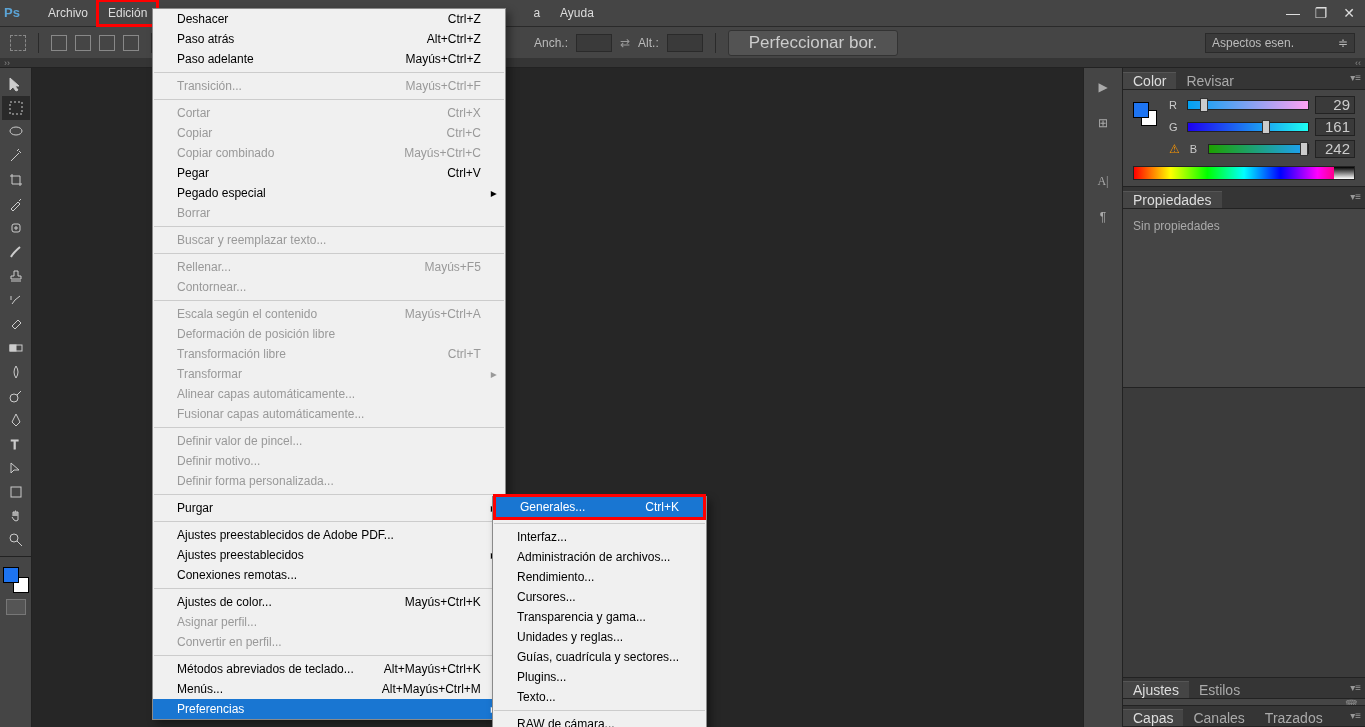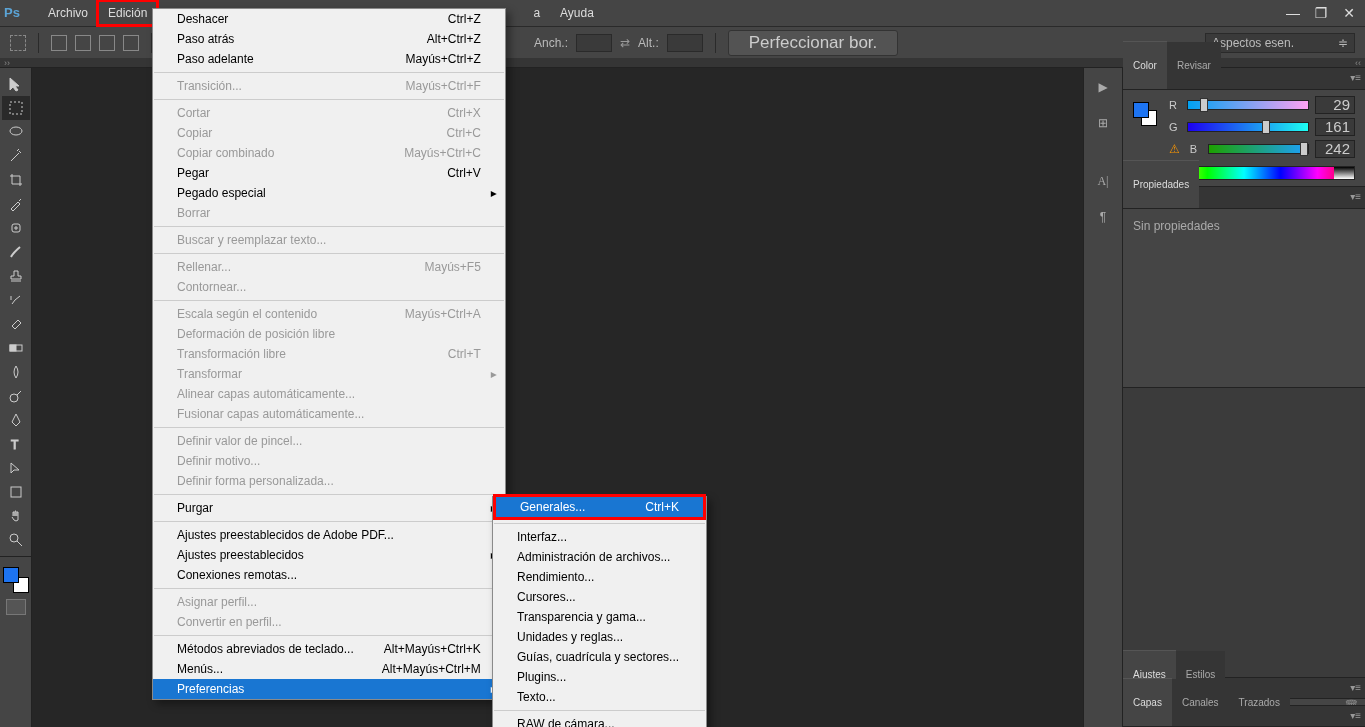--- a/index.html
+++ b/index.html
@@ -45,21 +45,21 @@
 .canvas-area { flex: 1; background: #262626; position: relative; }
 
 
 .right-dock { width: 282px; background: #3b3b3b; display: flex; }
 .dock-strip { width: 40px; background: #454545; border-left: 1px solid #222; border-right: 1px solid #222; display: flex; flex-direction: column; align-items: center; padding-top: 8px; gap: 14px; }
 .dock-mini { width: 24px; height: 22px; display: flex; align-items: center; justify-content: center; color: #aaa; }
 .dock-panels { flex: 1; display: flex; flex-direction: column; }
 
 .panel { border-bottom: 1px solid #222; }
 .panel-tabs { display: flex; background: #353535; height: 22px; align-items: flex-end; border-bottom: 1px solid #222; position: relative; }
-.panel-tab { padding: 18px 10px; color: #aaa; font-size: 10px; background: #353535; }
+.panel-tab { padding: 0 10px; color: #aaa; font-size: 14px; background: #353535; }
 .panel-tab.active { background: #454545; color: #ddd; border-top: 1px solid #555; }
 .panel-menu { position: absolute; right: 4px; top: 4px; color: #999; font-size: 10px; }
 .panel-body { background: #454545; padding: 6px 10px; }
 
 
 .color-row { display: flex; align-items: center; gap: 6px; margin-bottom: 4px; }
 .color-label { width: 12px; color: #ccc; font-size: 11px; }
 .color-slider { flex: 1; height: 10px; position: relative; border: 1px solid #222; }
 .slider-r { background: linear-gradient(to right, #00a1f2, #ffa1f2); }
 .slider-g { background: linear-gradient(to right, #1d00f2, #1dfff2); }
@@ -434,20 +434,24 @@
       <span>Ajustes preestablecidos de Adobe PDF...</span>
     </div>
     <div class="dropdown-item">
       <span>Ajustes preestablecidos</span>
       <span class="arrow">▸</span>
     </div>
     <div class="dropdown-item">
       <span>Conexiones remotas...</span>
     </div>
     <div class="dropdown-sep"></div>
+    <div class="dropdown-item">
+      <span>Ajustes de color...</span>
+      <span class="shortcut">Mayús+Ctrl+K</span>
+    </div>
     <div class="dropdown-item disabled">
       <span>Asignar perfil...</span>
     </div>
     <div class="dropdown-item disabled">
       <span>Convertir en perfil...</span>
     </div>
     <div class="dropdown-sep"></div>
     <div class="dropdown-item">
       <span>Métodos abreviados de teclado...</span>
       <span class="shortcut">Alt+Mayús+Ctrl+K</span>

